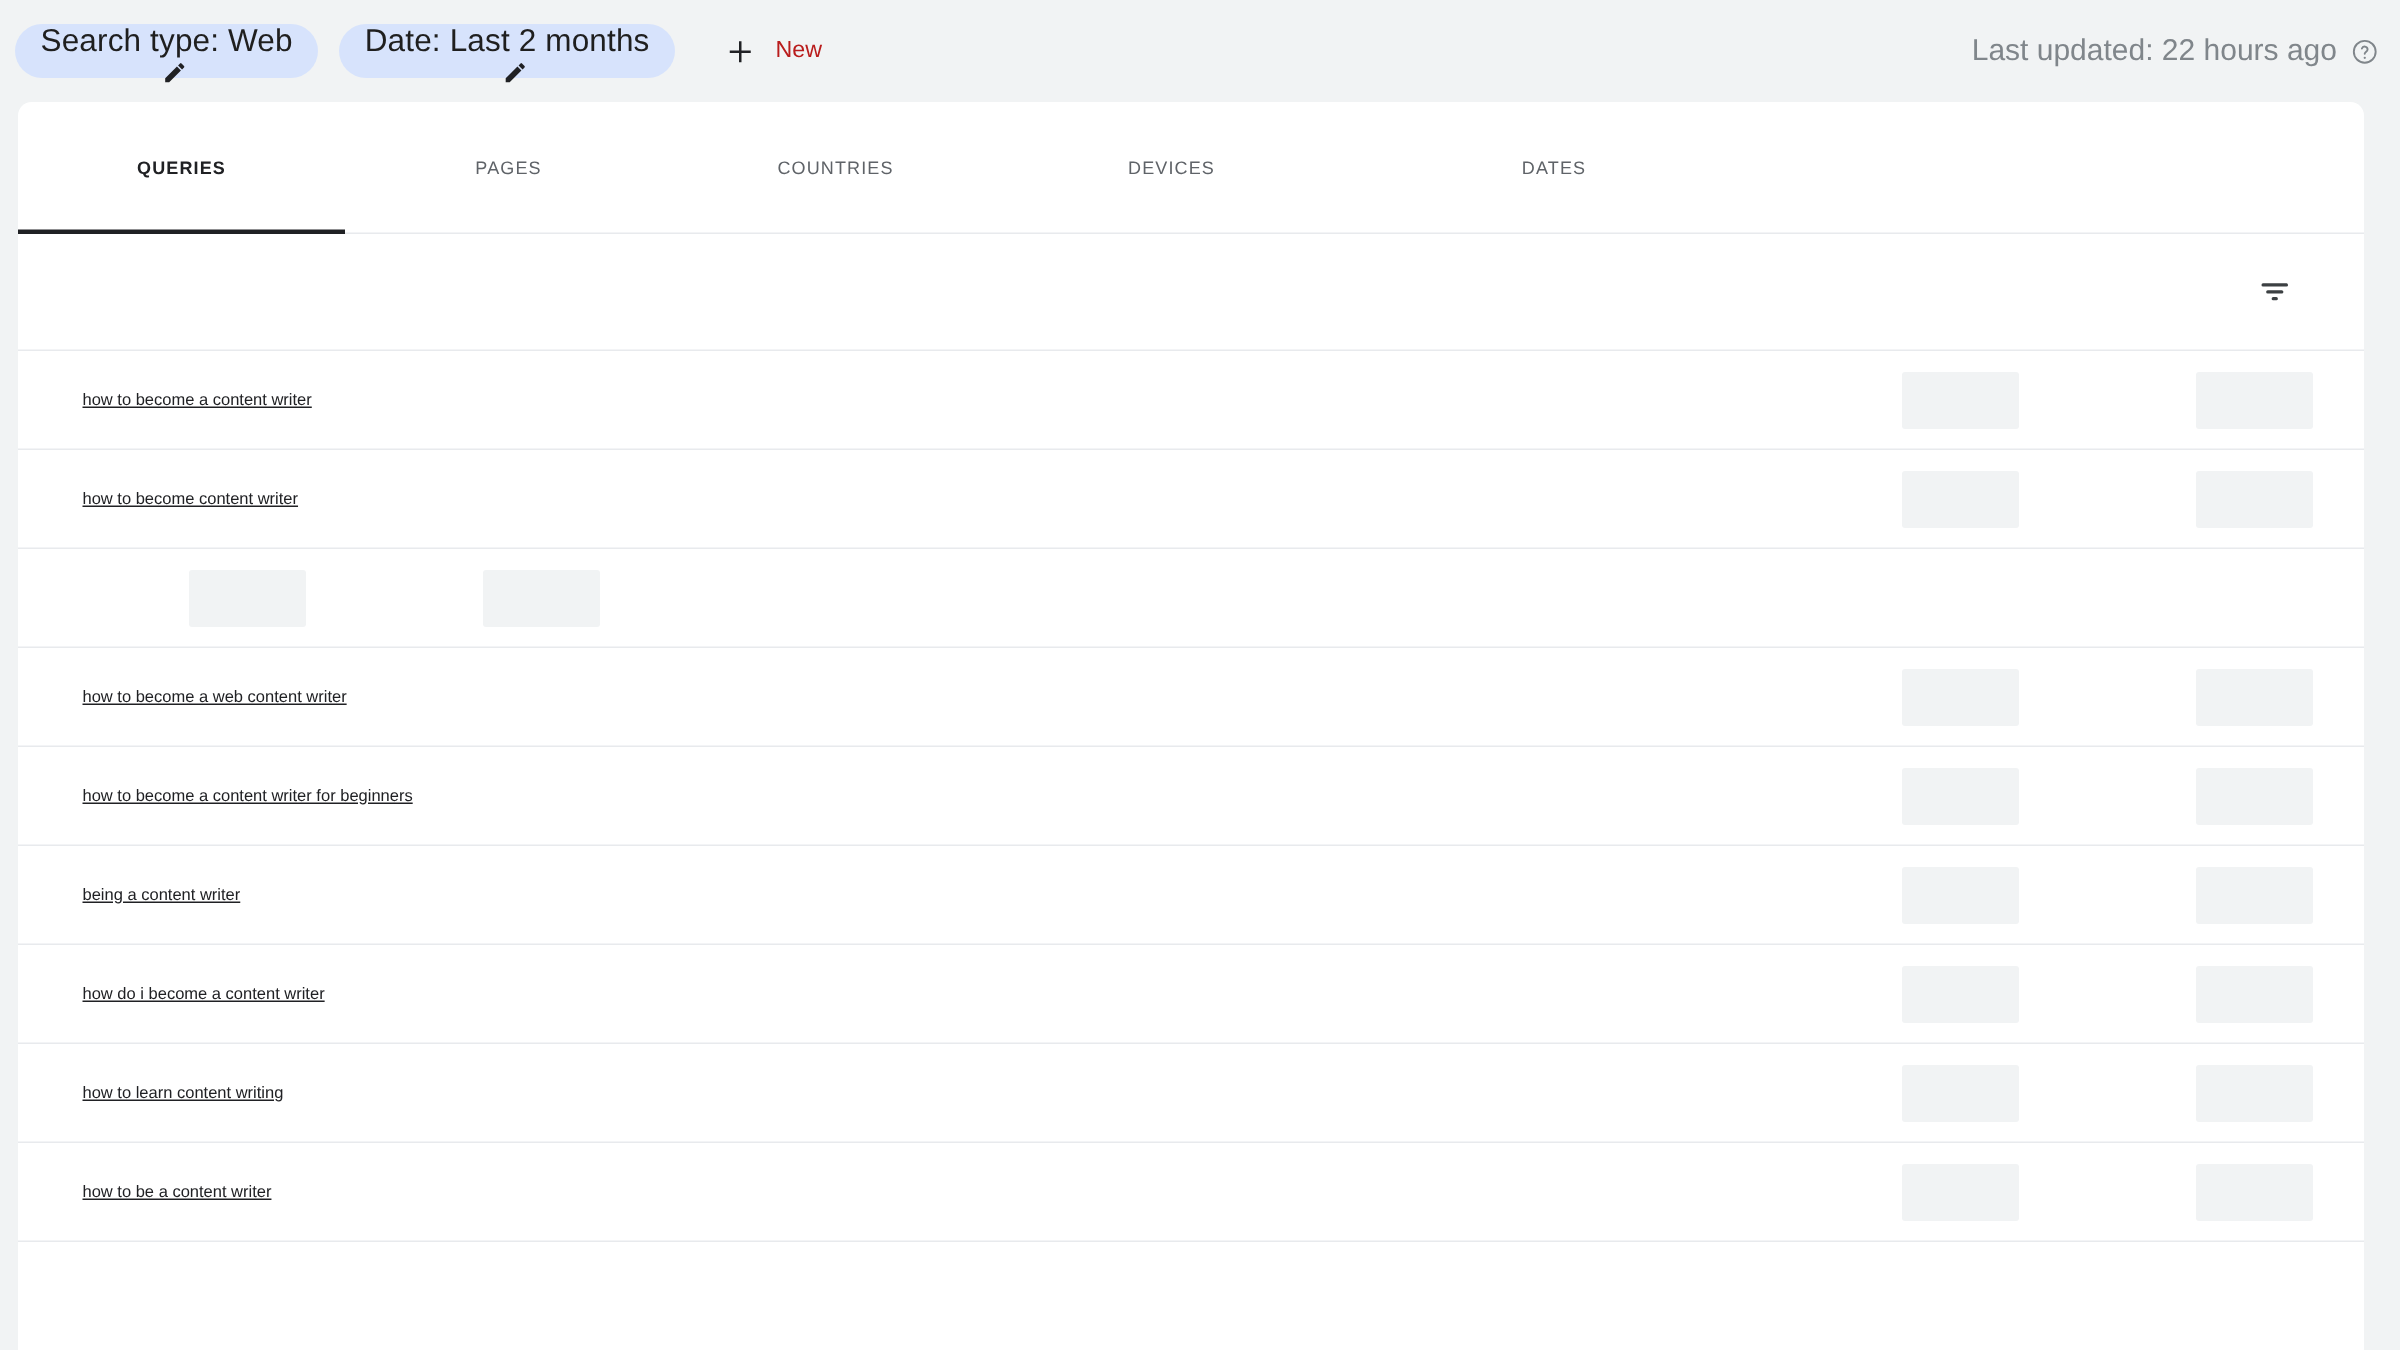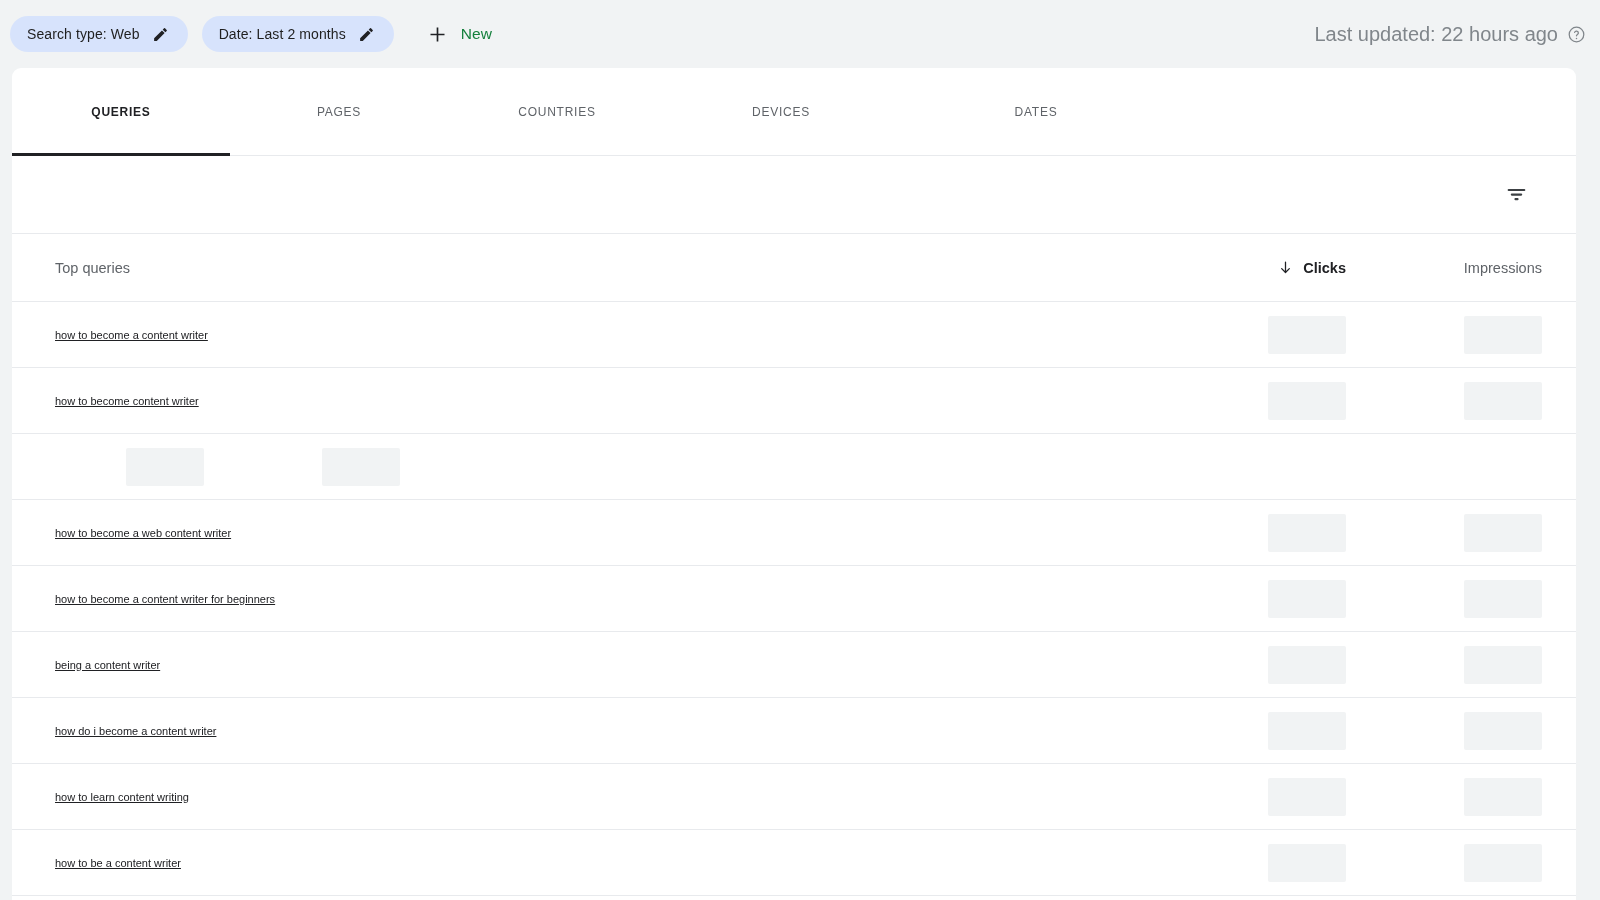--- a/index.html
+++ b/index.html
@@ -18,38 +18,39 @@
     display:flex; align-items:center;
     padding-left:10px;
   }
   .chip {
     height:36px; border-radius:18px;
     background:#d7e3fc;
     display:flex; align-items:center;
     padding:0 17px;
     margin-right:14px;
     color:#1f1f1f;
-    font-size:14px;
+    font-size:21px;
     white-space:nowrap;
     cursor:pointer;
     user-select:none;
+    flex-direction:column;
   }
   .chip .chip-label { letter-spacing:.1px; }
   .chip .chip-act {
     display:inline-flex; align-items:center; justify-content:center;
     width:20px; height:20px; margin-left:11px;
   }
   .chip svg { display:block; }
 
   .newbtn {
     display:flex; align-items:center;
     height:36px; padding:0 12px 0 8px;
     margin-left:10px;
     border-radius:18px;
-    color:#15803d; font-size:15.5px;
+    color:#b91c1c; font-size:15.5px;
     cursor:pointer; user-select:none;
     white-space:nowrap;
   }
   .newbtn .plus { width:24px; height:24px; margin-right:11px; display:inline-flex; align-items:center; justify-content:center;}
 
   .lastupd {
     margin-left:auto; margin-right:14px;
     display:flex; align-items:center;
     color:#80868b; font-size:20px; white-space:nowrap;
   }
@@ -221,34 +222,20 @@
   <div class="toolstrip">
     <span class="filter-icon">
       <svg width="25" height="25" viewBox="0 0 24 24" fill="#3c4043">
         <rect x="3.5" y="6.6" width="17" height="2.1" rx="1"></rect>
         <rect x="6.5" y="11" width="11" height="2.1" rx="1"></rect>
         <rect x="10" y="15.4" width="4" height="2.1" rx="1"></rect>
       </svg>
     </span>
   </div>
 
-  <div class="thead">
-    <div class="th-query">Top queries</div>
-    <div class="th-metric sorted">
-      <span class="sortarrow">
-        <svg width="17" height="17" viewBox="0 0 24 24" fill="none" stroke="#202124" stroke-width="1.8" stroke-linecap="round" stroke-linejoin="round">
-            <path d="M12 4.5v14.2M6.6 13.6 12 19l5.4-5.4"></path>
-          </svg>
-      </span>
-      <span>Clicks</span>
-    </div>
-    <div class="th-metric">
-      <span>Impressions</span>
-    </div>
-  </div>
 
   <div>
     <div class="row">
       <div class="cell-query">how to become a content writer</div>
       <div class="cell-metric">
           <span class="skeleton"></span>
         </div>
       <div class="cell-metric">
           <span class="skeleton"></span>
         </div>

